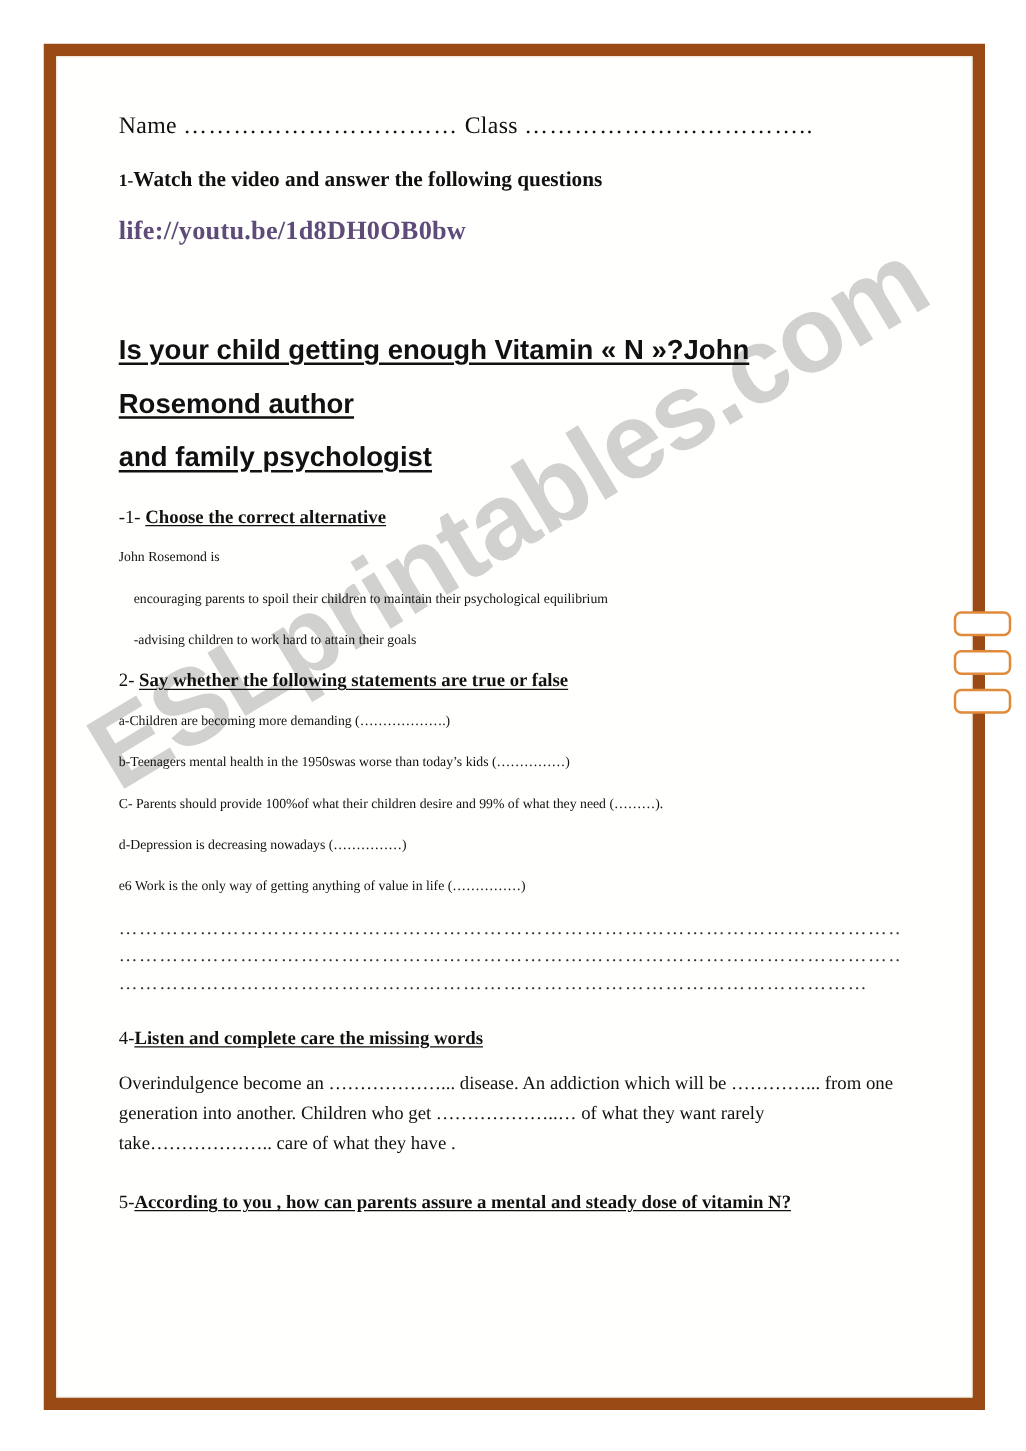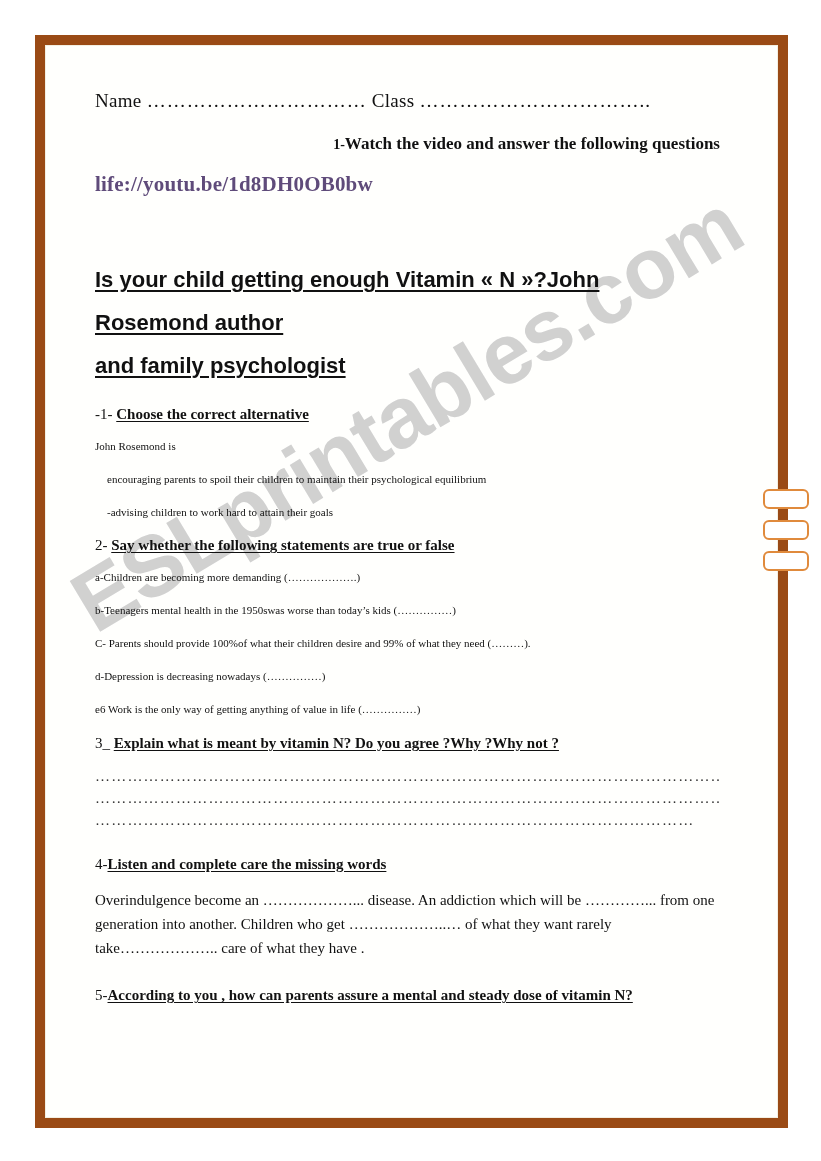--- a/index.html
+++ b/index.html
@@ -69,21 +69,20 @@
     letter-spacing: .3px;
     margin: 0 0 22px 0;
     white-space: nowrap;
   }
   .nameline .dots { letter-spacing: 1px; }
 
   .instr-1 {
     font-size: 17px;
     font-weight: bold;
     margin: 0 0 18px 0;
-    text-align: right;
   }
   .instr-1 .lead { font-size: 14px; font-weight: bold; }
 
   .url {
     font-size: 21px;
     font-weight: bold;
     color: #5f4b7a;
     letter-spacing: .2px;
     margin: 0 0 62px 0;
   }
@@ -206,23 +205,20 @@
     <div class="q-head">
       <span class="num">2- </span><span class="u">Say whether the following statements are  true or false</span>
     </div>
 
     <div class="body-line">a-Children are becoming more demanding  (……………….)</div>
     <div class="body-line">b-Teenagers mental health in the 1950swas worse than today’s kids (……………)</div>
     <div class="body-line">C- Parents should  provide 100%of  what their  children desire and 99% of what they need (………).</div>
     <div class="body-line">d-Depression is decreasing nowadays (……………)</div>
     <div class="body-line">e6 Work is the only way of getting anything of value in life (……………)</div>
 
-    <div class="q-head">
-      <span class="num">3_ </span><span class="u">Explain what is meant by vitamin N? Do you agree ?Why ?Why not ?</span>
-    </div>
 
     <div class="answer-lines">
       <div class="answer-line">……………………………………………………………………………………………………………</div>
       <div class="answer-line">……………………………………………………………………………………………………………</div>
       <div class="answer-line short">……………………………………………………………………………………………………………</div>
     </div>
 
     <div class="q-head">
       <span class="num">4-</span><span class="u">Listen and complete care the missing words</span>
     </div>

